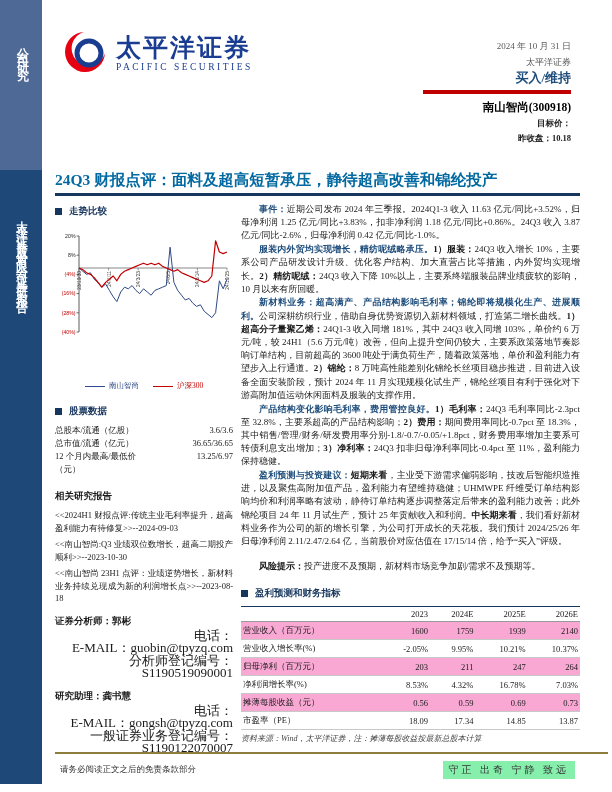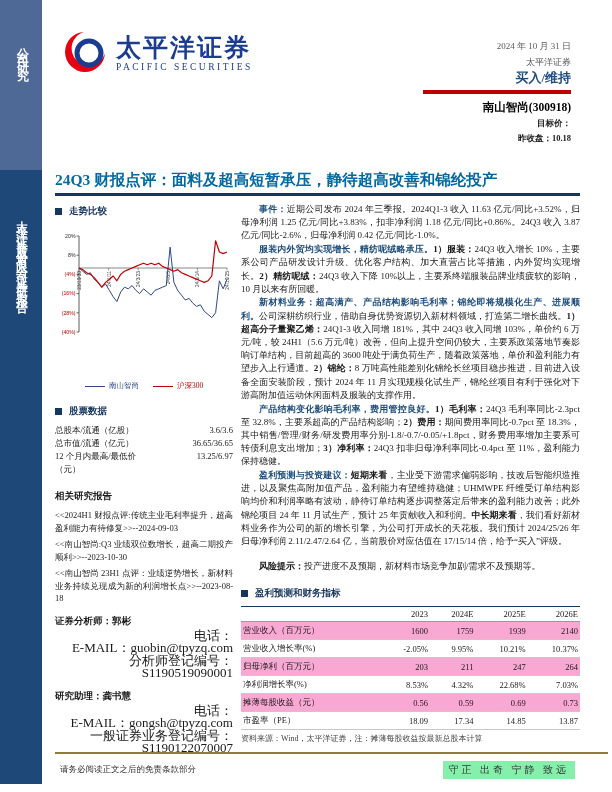--- a/index.html
+++ b/index.html
@@ -56,21 +56,21 @@
   .rc{color:#1f4e7c;font-weight:bold;}
   .risk{margin-top:12px;}
   
   .tbl-sec{margin-top:14px;}
   table.fin{border-collapse:collapse;width:100%;margin-top:3px;font-size:8.5px;}
   table.fin th{border-top:1.6px solid #17365d;border-bottom:0.8px solid #9a9a9a;
                font-weight:normal;text-align:right;padding:2px 2px;}
   table.fin td{padding:2.5px 2px;border-bottom:0.8px solid #c8c8c8;text-align:right;}
   table.fin td.lbl{text-align:left;}
   table.fin tr.shade td{background:#f9a8d4;}
-  .src-note{font-size:8px;color:#444;margin-top:3px;}
+  .src-note{font-size:8px;font-style:italic;color:#444;margin-top:3px;}
   
   .goldline{position:absolute;left:55px;top:752px;width:553px;height:2px;background:#8e7d3a;}
   .foot-disc{position:absolute;left:60px;top:764px;font-size:8.5px;color:#333;}
   .foot-motto{position:absolute;right:37px;top:761px;font-size:10px;color:#333;
               background:#86efac;padding:2px 6px;letter-spacing:3px;}
   svg text{font-family:"Liberation Sans","DejaVu Sans",sans-serif;}
 </style>
 </head>
 <body>
 
@@ -236,21 +236,21 @@
               <td class="lbl">归母净利（百万元）</td>
               <td>203</td>
               <td>211</td>
               <td>247</td>
               <td>264</td>
             </tr>
             <tr>
               <td class="lbl">净利润增长率(%)</td>
               <td>8.53%</td>
               <td>4.32%</td>
-              <td>22.68%</td>
+              <td>16.78%</td>
               <td>7.03%</td>
             </tr>
             <tr class="shade">
               <td class="lbl">摊薄每股收益（元）</td>
               <td>0.56</td>
               <td>0.59</td>
               <td>0.69</td>
               <td>0.73</td>
             </tr>
             <tr>

